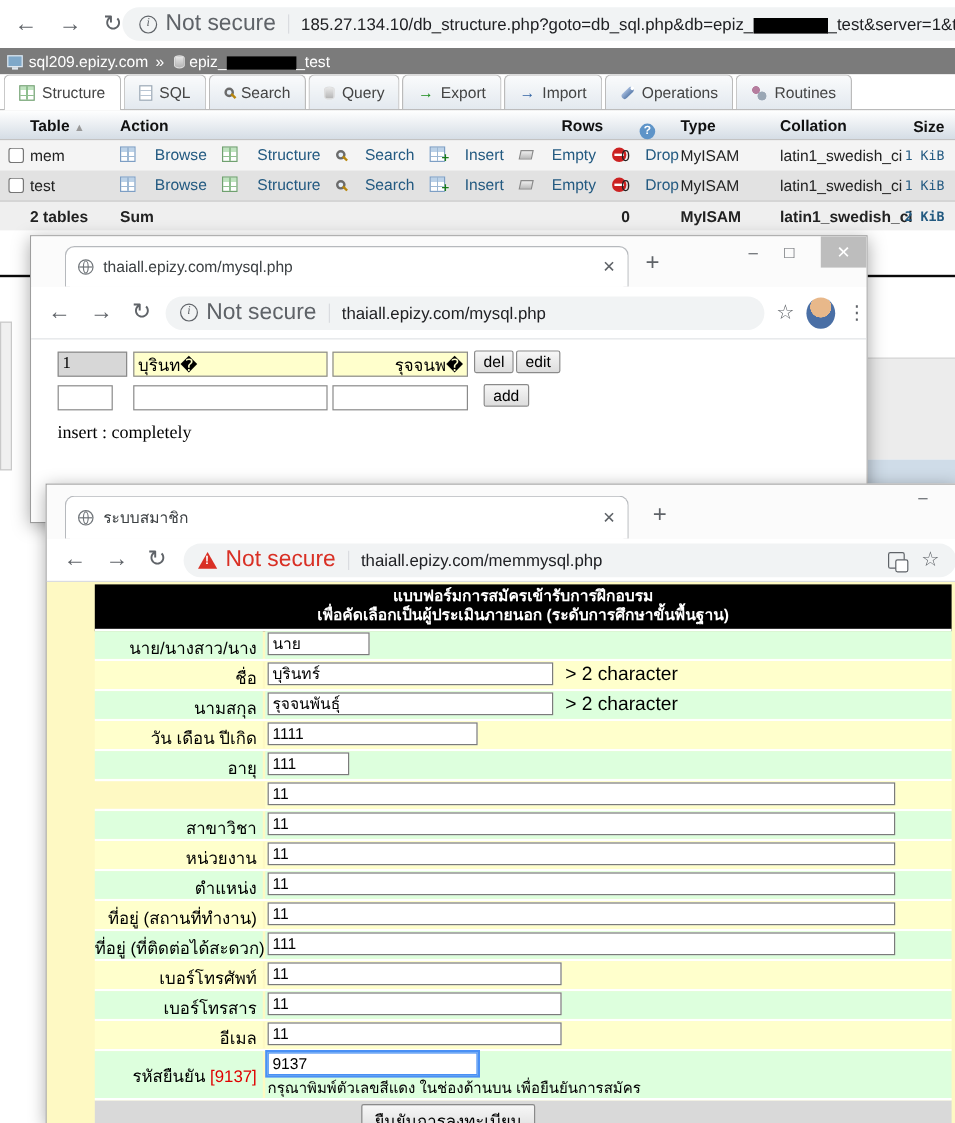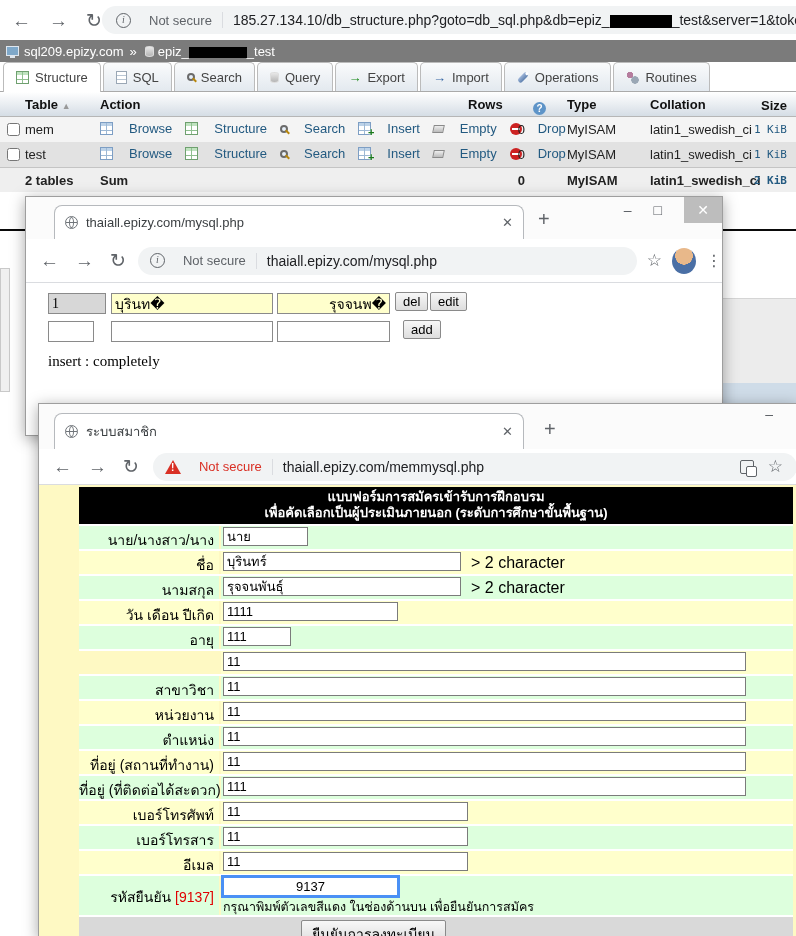--- a/index.html
+++ b/index.html
@@ -7,21 +7,21 @@
     font-family:"Liberation Sans","DejaVu Sans",sans-serif; position:relative; }
   .abs { position:absolute; }
 
   
   .navglyph { color:#5f6368; font-size:19px; line-height:1; display:inline-block; }
   .pill { background:#f1f3f4; border-radius:15px; display:flex; align-items:center; }
   .info-ic { width:15px; height:15px; border:1.5px solid #5f6368; border-radius:50%;
     color:#5f6368; font-size:10px; line-height:12px; text-align:center; font-style:italic;
     font-family:"Liberation Serif",serif; flex:none; }
   .divider { width:1px; height:16px; background:#dadce0; margin:0 10px; flex:none; }
-  .nsx { color:#5f6368; font-size:13px; margin-left:18px; white-space:nowrap; }
+  .nsx { color:#5f6368; font-size:19px; margin-left:7px; white-space:nowrap; }
   .urltxt { color:#202124; font-size:14px; white-space:nowrap; }
   .redact { display:inline-block; background:#000; height:13px; vertical-align:middle; }
   .star { color:#5f6368; font-size:17px; }
   .dots { color:#5f6368; font-size:16px; letter-spacing:0; }
   .globe { width:13px; height:13px; border:1px solid #70757a; border-radius:50%; position:relative; flex:none; }
   .globe:before { content:""; position:absolute; left:0; right:0; top:5px; height:1px; background:#70757a; }
   .globe:after { content:""; position:absolute; left:3px; right:3px; top:0; bottom:0;
     border:1px solid #70757a; border-radius:50%; }
   .warn { width:0; height:0; border-left:8px solid transparent; border-right:8px solid transparent;
     border-bottom:14px solid #d93025; position:relative; flex:none; }
@@ -433,21 +433,21 @@
         <span class="flabel">เบอร์โทรสาร</span>
         <span class="fval"><input class="finput" style="width: 245px;" value="11"></span>
       </div>
       <div class="frow">
         <span class="flabel">อีเมล</span>
         <span class="fval"><input class="finput" style="width: 245px;" value="11"></span>
       </div>
       <div class="frow" id="frow-captcha">
         <span class="flabel" style="padding-top:10px"><span>รหัสยืนยัน</span> <span class="red">[9137]</span></span>
         <span class="fval">
-          <input class="finput" id="captcha-input" style="width: 175px; text-align: center;" value="9137">
+          <input class="finput" id="captcha-input" style="width: 175px;" value="9137">
           <span id="captcha-note">กรุณาพิมพ์ตัวเลขสีแดง ในช่องด้านบน เพื่อยืนยันการสมัคร</span>
         </span>
       </div>
       <div id="form-foot">
         <button class="btn" id="submit-btn">ยืนยันการลงทะเบียน</button>
       </div>
     </div>
   </div>
 </div>
 

